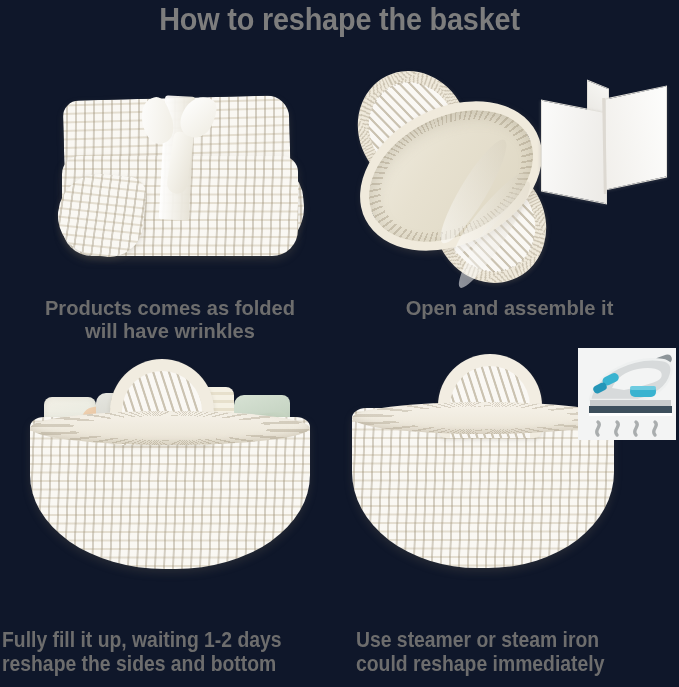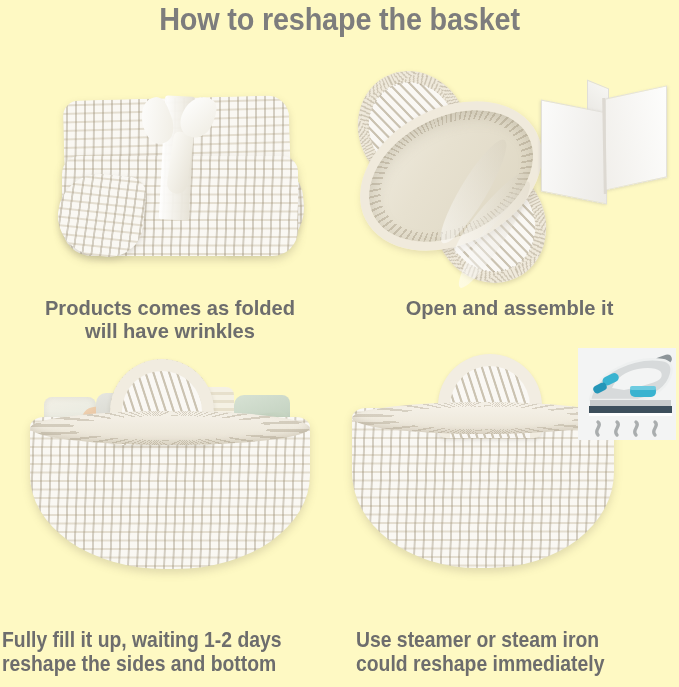--- a/index.html
+++ b/index.html
@@ -12,21 +12,21 @@
     width: 679px;
     height: 687px;
     position: relative;
     overflow: hidden;
     font-family: "Liberation Sans", "DejaVu Sans", sans-serif;
     color: #6f6f6f;
   }
   #infographic {
     position: absolute;
     inset: 0;
-    background: #fef9c3;
+    background: #0f172a;
   }
 
   
   .title {
     position: absolute;
     top: 2px;
     left: 0;
     width: 679px;
     text-align: center;
     font-size: 31px;

